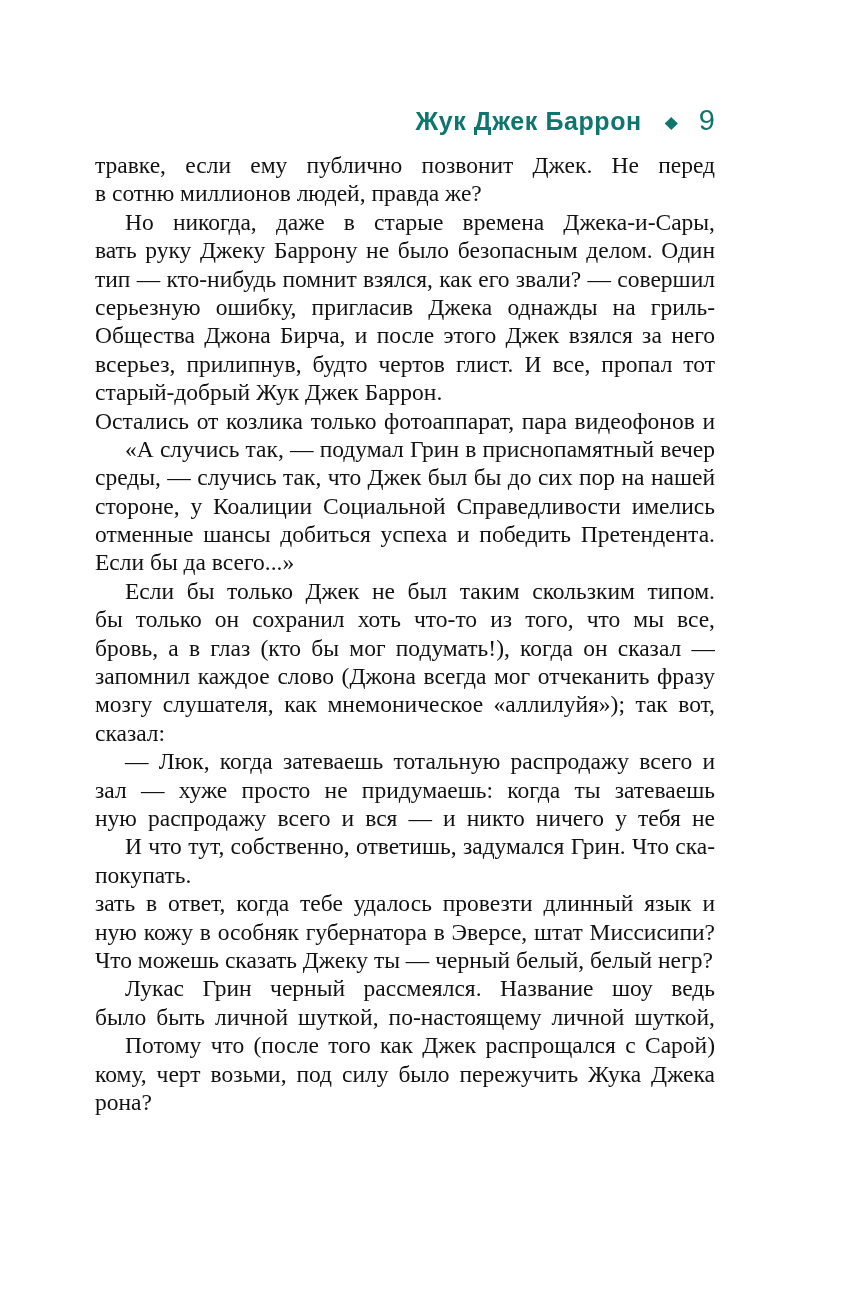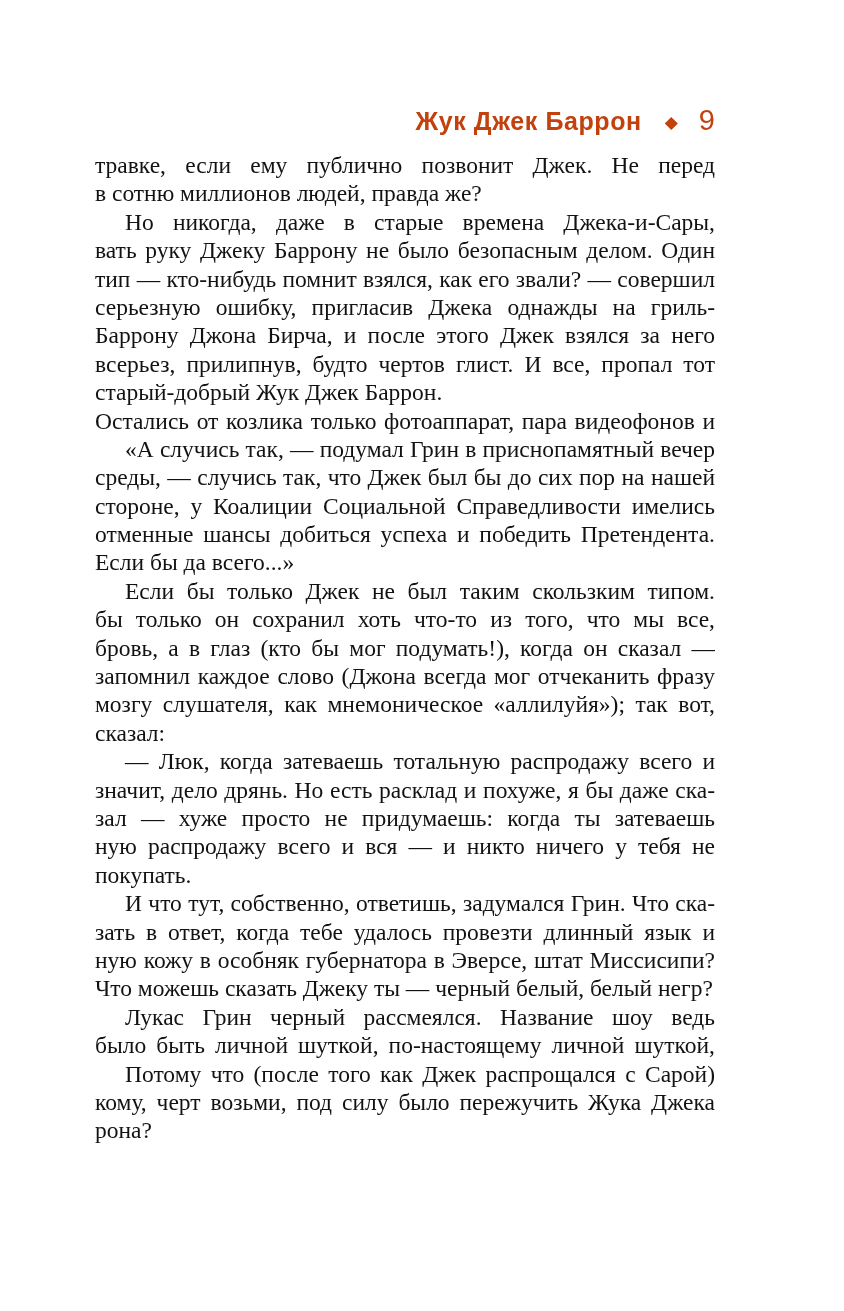--- a/index.html
+++ b/index.html
@@ -16,21 +16,21 @@
   }
   .header {
     position: absolute;
     left: 95px;
     top: 104px;
     width: 620px;
     display: flex;
     justify-content: flex-end;
     align-items: baseline;
     font-family: "Liberation Sans", sans-serif;
-    color: #c2410c;
+    color: #0f766e;
     text-align: center;
   }
   .running-title {
     font-size: 25px;
     font-weight: bold;
     letter-spacing: 0.6px;
     white-space: nowrap;
   }
   .diamond {
     font-size: 17px;
@@ -77,41 +77,40 @@
     <span class="diamond">◆</span>
     <span class="page-number">9</span>
   </div>
   <div class="text-body">
       <div class="line">травке, если ему публично позвонит Джек. Не перед аудиторией</div>
       <div class="line last">в сотню миллионов людей, правда же?</div>
       <div class="line indent">Но никогда, даже в старые времена Джека-и-Сары, протяги-</div>
       <div class="line">вать руку Джеку Баррону не было безопасным делом. Один</div>
       <div class="line">тип — кто-нибудь помнит взялся, как его звали? — совершил</div>
       <div class="line">серьезную ошибку, пригласив Джека однажды на гриль-пикник</div>
-      <div class="line">Баррону Джона Бирча, и после этого Джек взялся за него</div>
+      <div class="line">Общества Джона Бирча, и после этого Джек взялся за него</div>
       <div class="line">всерьез, прилипнув, будто чертов глист. И все, пропал тот тип.</div>
       <div class="line last">старый-добрый Жук Джек Баррон.</div>
       <div class="line">Остались от козлика только фотоаппарат, пара видеофонов и</div>
       <div class="line indent">«А случись так, — подумал Грин в приснопамятный вечер</div>
       <div class="line">среды, — случись так, что Джек был бы до сих пор на нашей</div>
       <div class="line">стороне, у Коалиции Социальной Справедливости имелись бы</div>
       <div class="line">отменные шансы добиться успеха и победить Претендента.</div>
       <div class="line last">Если бы да всего...»</div>
       <div class="line indent">Если бы только Джек не был таким скользким типом. Если</div>
       <div class="line">бы только он сохранил хоть что-то из того, что мы все, казалось,</div>
       <div class="line">бровь, а в глаз (кто бы мог подумать!), когда он сказал — Грин</div>
       <div class="line">запомнил каждое слово (Джона всегда мог отчеканить фразу в</div>
       <div class="line">мозгу слушателя, как мнемоническое «аллилуйя»); так вот, он</div>
       <div class="line last">сказал:</div>
       <div class="line indent">— Люк, когда затеваешь тотальную распродажу всего и вся —</div>
-      <div class="line">значит, дело дрянь. Но есть расклад и похуже, я бы даже ска-</div>
       <div class="line">зал — хуже просто не придумаешь: когда ты затеваешь тоталь-</div>
       <div class="line">ную распродажу всего и вся — и никто ничего у тебя не хочет</div>
+      <div class="line indent">И что тут, собственно, ответишь, задумался Грин. Что ска-</div>
       <div class="line last">покупать.</div>
-      <div class="line indent">И что тут, собственно, ответишь, задумался Грин. Что ска-</div>
       <div class="line">зать в ответ, когда тебе удалось провезти длинный язык и чер-</div>
       <div class="line">ную кожу в особняк губернатора в Эверсе, штат Миссисипи?</div>
       <div class="line last">Что можешь сказать Джеку ты — черный белый, белый негр?</div>
       <div class="line indent">Лукас Грин черный рассмеялся. Название шоу ведь должно</div>
       <div class="line">было быть личной шуткой, по-настоящему личной шуткой,</div>
       <div class="line indent">Потому что (после того как Джек распрощался с Сарой)</div>
       <div class="line">кому, черт возьми, под силу было пережучить Жука Джека Бар-</div>
       <div class="line last">рона?</div>
     </div>
 </div>

